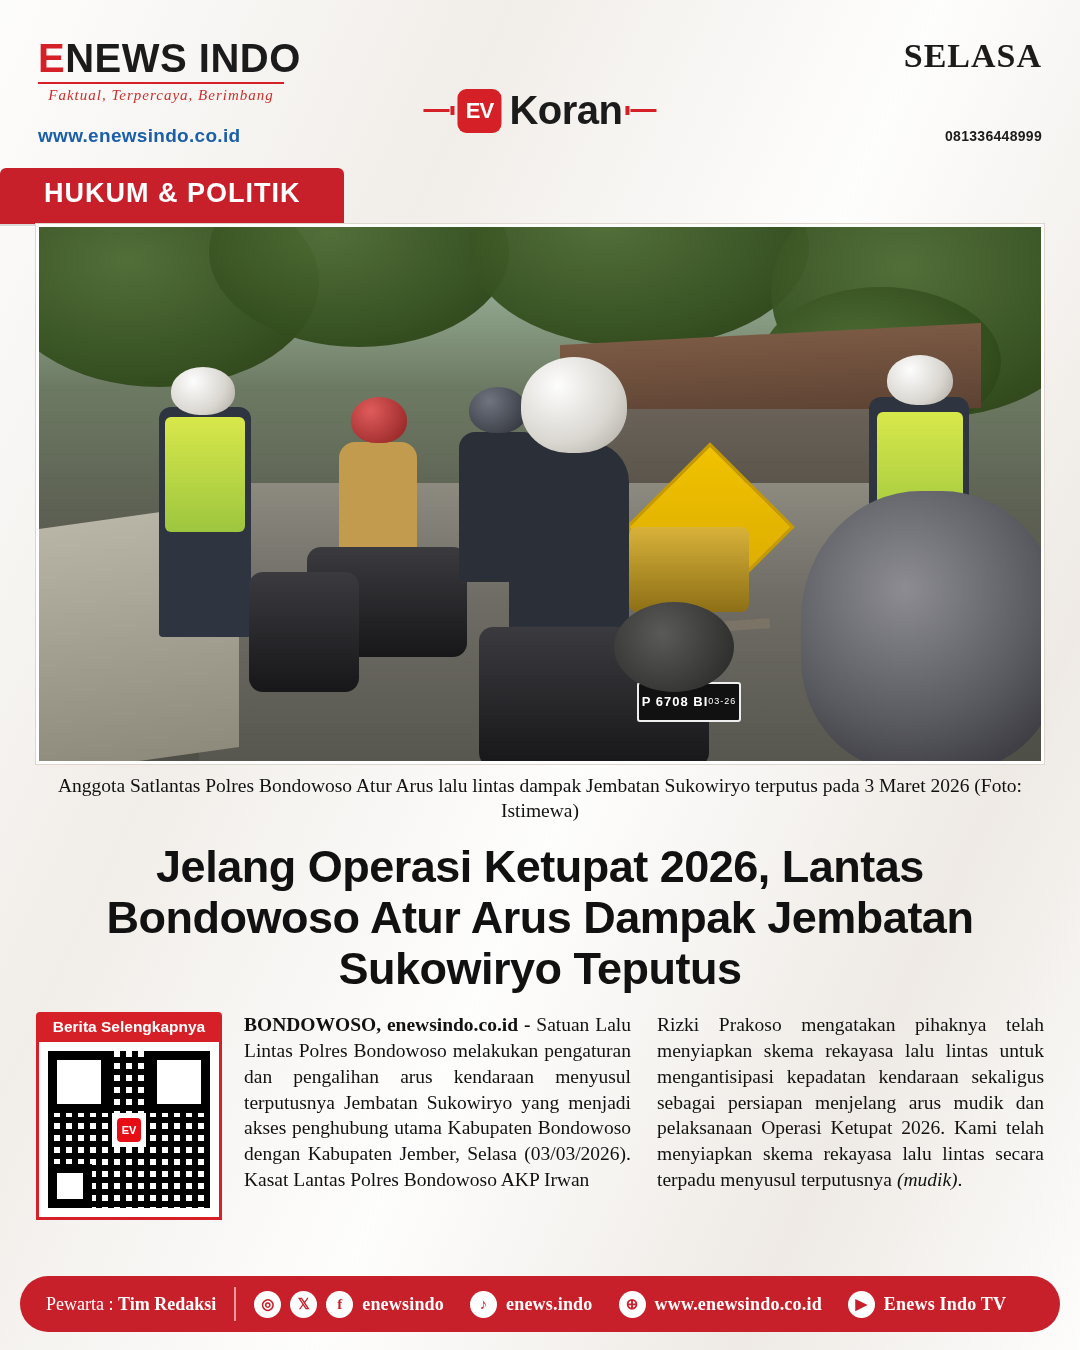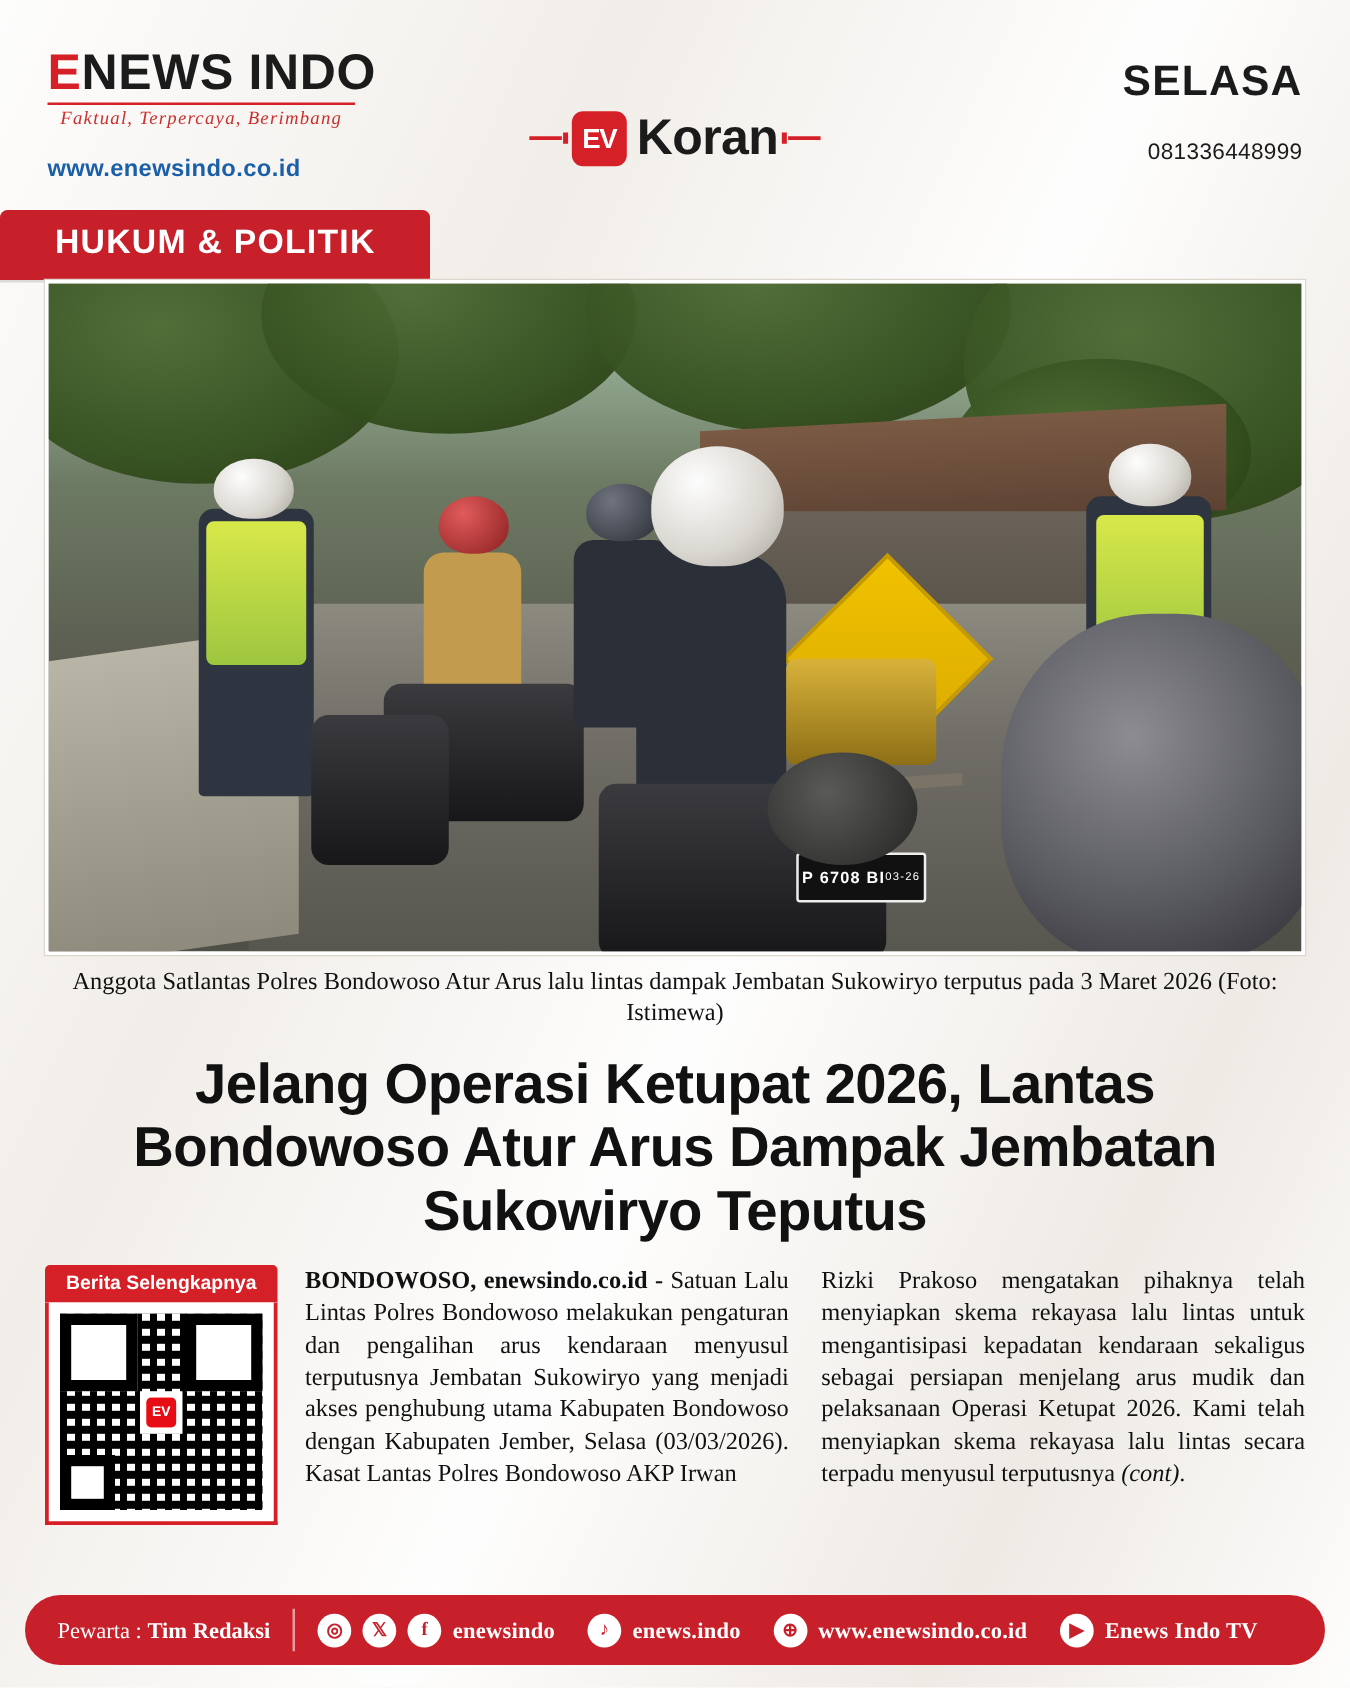--- a/index.html
+++ b/index.html
@@ -84,32 +84,32 @@
     letter-spacing: -1px;
   }
   .koran-text {
     font-size: 40px;
     font-weight: bold;
     color: #1b1b1b;
     letter-spacing: -0.5px;
   }
   .date-block {
     position: absolute;
-    right: 38px; top: 48px;
+    right: 38px; top: 38px;
     text-align: right;
-    font-family: Liberation Sans, sans-serif;
+    font-family: Liberation Serif, serif;
     color: #1b1b1b;
   }
   .date-day { font-size: 34px; font-weight: bold; letter-spacing: 1px; line-height: 1.05; }
   .date-full { font-size: 32px; letter-spacing: 0.5px; line-height: 1.1; }
   .phone {
     position: absolute;
-    right: 38px; top: 111px;
-    font-size: 18px;
-    font-weight: normal;
+    right: 38px; top: 128px;
+    font-size: 14px;
+    font-weight: bold;
     color: #1b1b1b;
     letter-spacing: 0.3px;
   }
   
   .ribbon-wrap {
     position: relative;
     height: 56px;
     display: flex; justify-content: flex-start;
     margin-top: 8px;
   }
@@ -438,21 +438,21 @@
           <span class="qr-bl"></span>
           <span class="qr-center">
               <span>EV</span>
             </span>
         </div>
       </div>
     </div>
 
     <div class="cols">
       <div class="col"><b>BONDOWOSO, enewsindo.co.id -</b><span> Satuan Lalu Lintas Polres Bondowoso melakukan pengaturan dan pengalihan arus kendaraan menyusul terputusnya Jembatan Sukowiryo yang menjadi akses penghubung utama Kabupaten Bondowoso dengan Kabupaten Jember, Selasa (03/03/2026). Kasat Lantas Polres Bondowoso AKP Irwan</span></div>
-      <div class="col"><span>Rizki Prakoso mengatakan pihaknya telah menyiapkan skema rekayasa lalu lintas untuk mengantisipasi kepadatan kendaraan sekaligus sebagai persiapan menjelang arus mudik dan pelaksanaan Operasi Ketupat 2026. Kami telah menyiapkan skema rekayasa lalu lintas secara terpadu menyusul terputusnya </span><i>(cont)</i><span>.</span></div>
+      <div class="col"><span>Rizki Prakoso mengatakan pihaknya telah menyiapkan skema rekayasa lalu lintas untuk mengantisipasi kepadatan kendaraan sekaligus sebagai persiapan menjelang arus mudik dan pelaksanaan Operasi Ketupat 2026. Kami telah menyiapkan skema rekayasa lalu lintas secara terpadu menyusul terputusnya </span><i>(mudik)</i><span>.</span></div>
     </div>
   </div>
 
   <div class="footer">
     <div class="reporter"><span>Pewarta : </span><b>Tim Redaksi</b></div>
     <div class="fdiv"></div>
 
     <div class="social">
       <span class="sicon">◎</span>
       <span class="sicon">𝕏</span>

